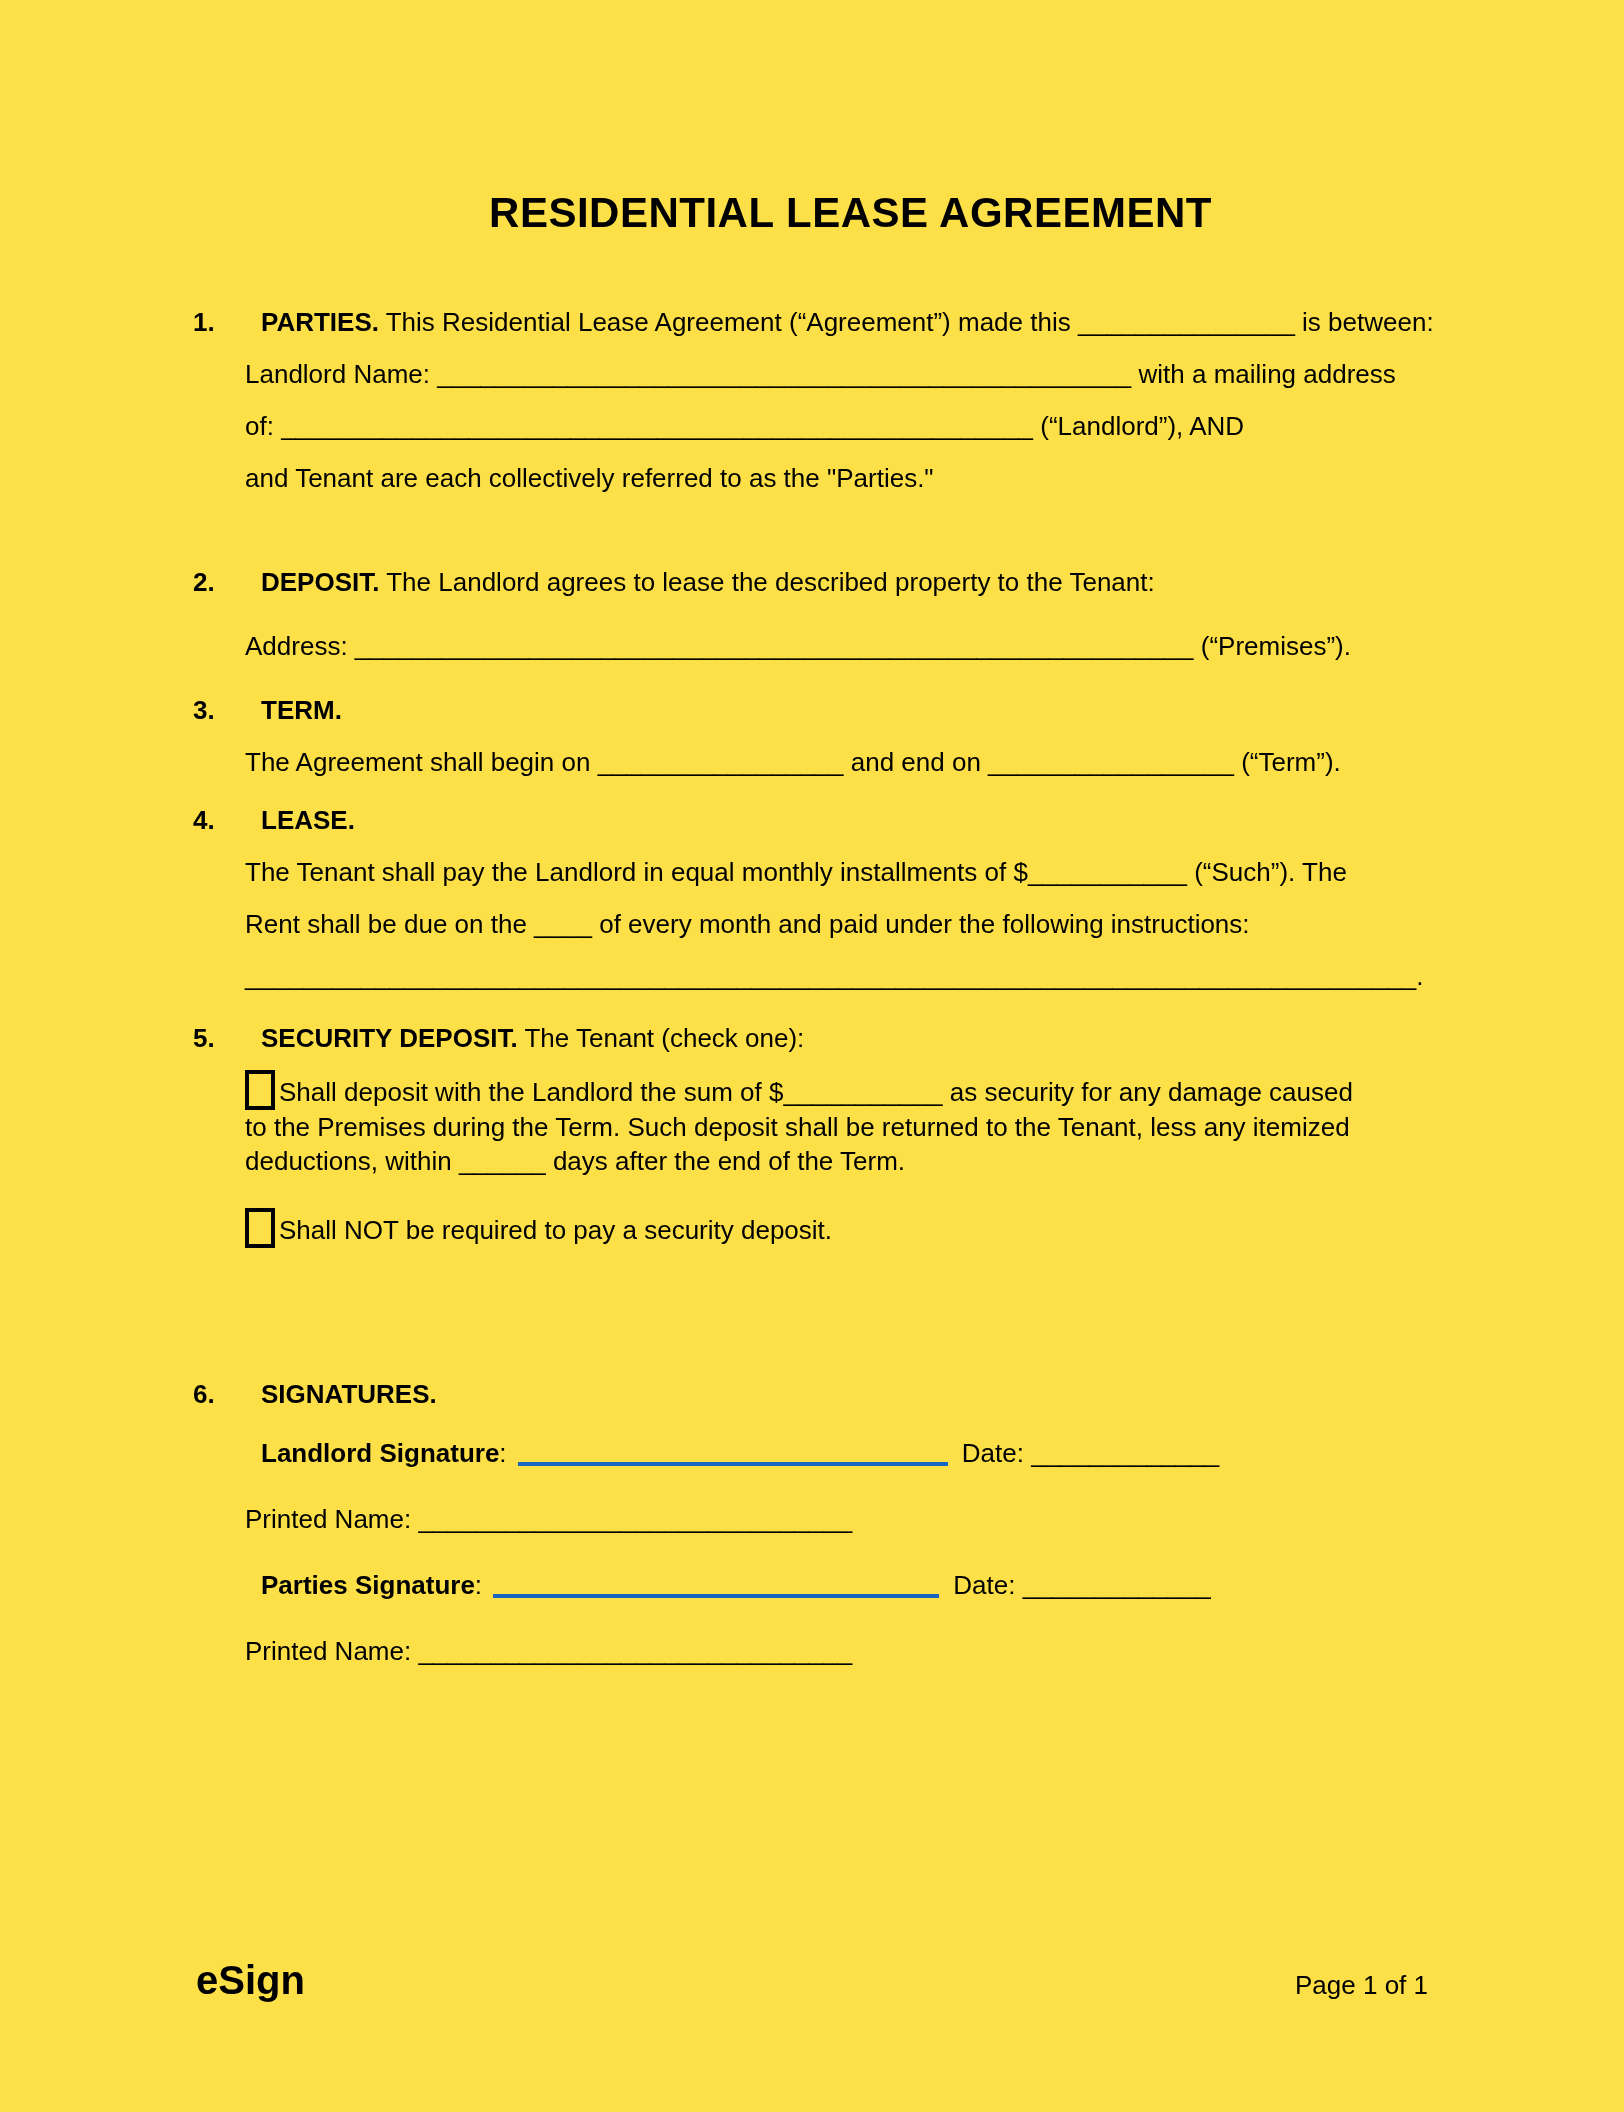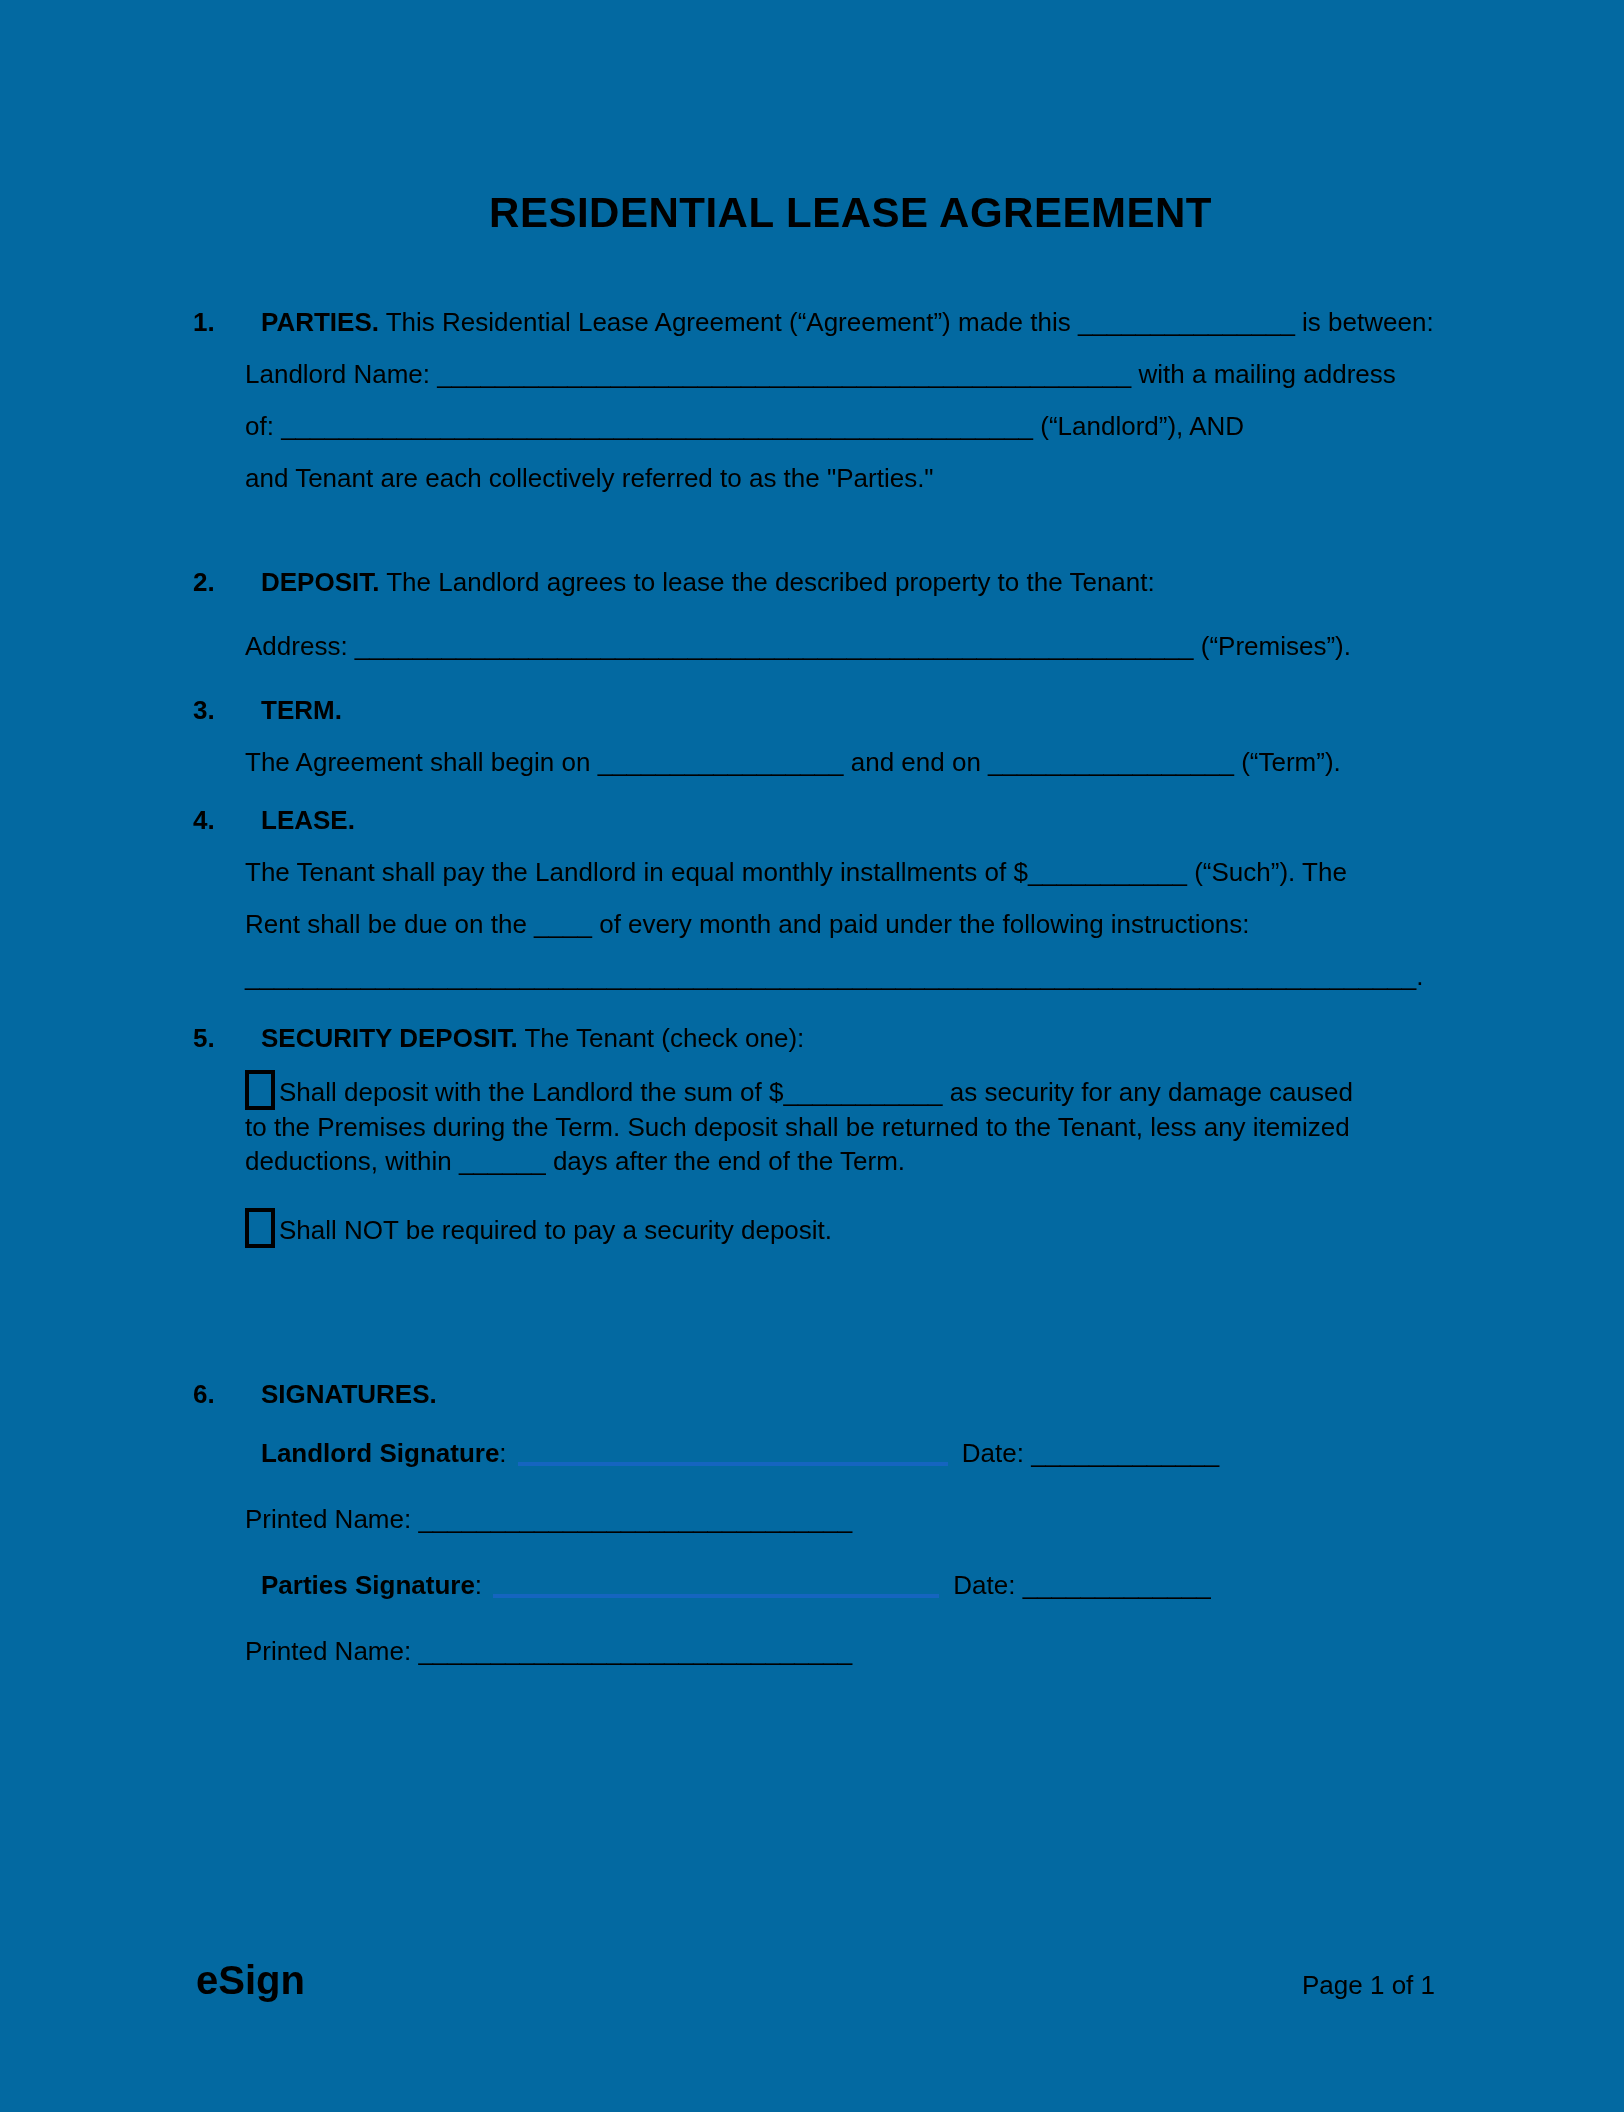--- a/index.html
+++ b/index.html
@@ -7,21 +7,21 @@
     width: 1624px; height: 2112px;
     background: #ffffff; color: #000000;
     font-family: "Liberation Sans", "DejaVu Sans", sans-serif;
     overflow: hidden;
   }
   .page {
     position: relative;
     width: 1624px; height: 2112px;
     box-sizing: border-box;
     padding: 186px 116px 0 193px;
-    background: #0369a1;
+    background: #fde047;
   }
   .title {
     font-size: 42px; font-weight: 700;
     text-align: center; line-height: 54px;
     margin: 0 0 56px 0; letter-spacing: 0.5px;
   }
   .section { position: relative; padding-left: 52px; font-size: 26px; }
   .line { position: relative; white-space: nowrap; }
   .l52 { line-height: 52px; }
   .l64 { line-height: 64px; }
@@ -51,21 +51,21 @@
     border-bottom: 4px solid #1565C0;
     vertical-align: -4px; margin: 0 14px 0 4px;
   }
   .sig-landlord { width: 430px; }
   .sig-tenant { width: 446px; }
   .footer-brand {
     position: absolute; left: 196px; top: 1958px;
     font-size: 40px; font-weight: 700; letter-spacing: 0px;
   }
   .footer-page {
-    position: absolute; right: 189px; top: 1970px;
+    position: absolute; right: 196px; top: 1970px;
     font-size: 26px;
   }
 </style>
 </head>
 <body>
 
 <div class="page">
 
   <h1 class="title">RESIDENTIAL LEASE AGREEMENT</h1>
 

